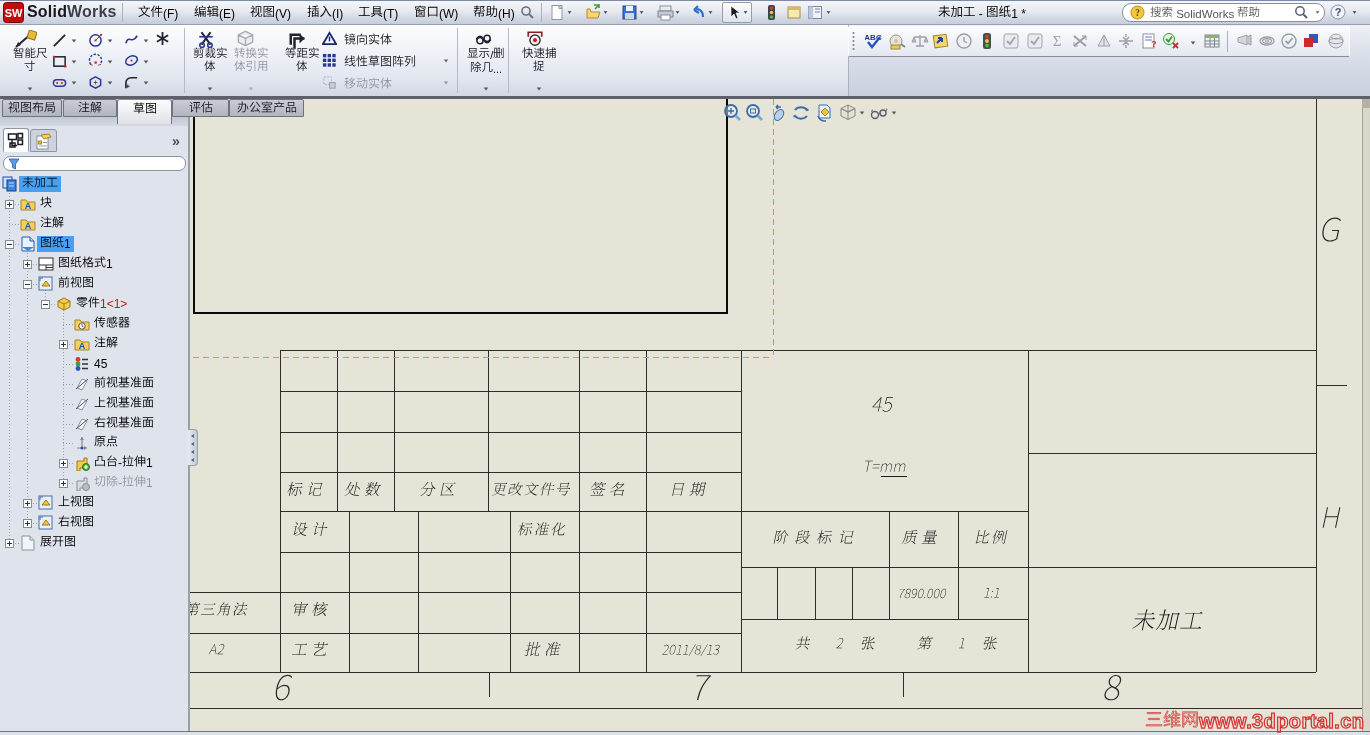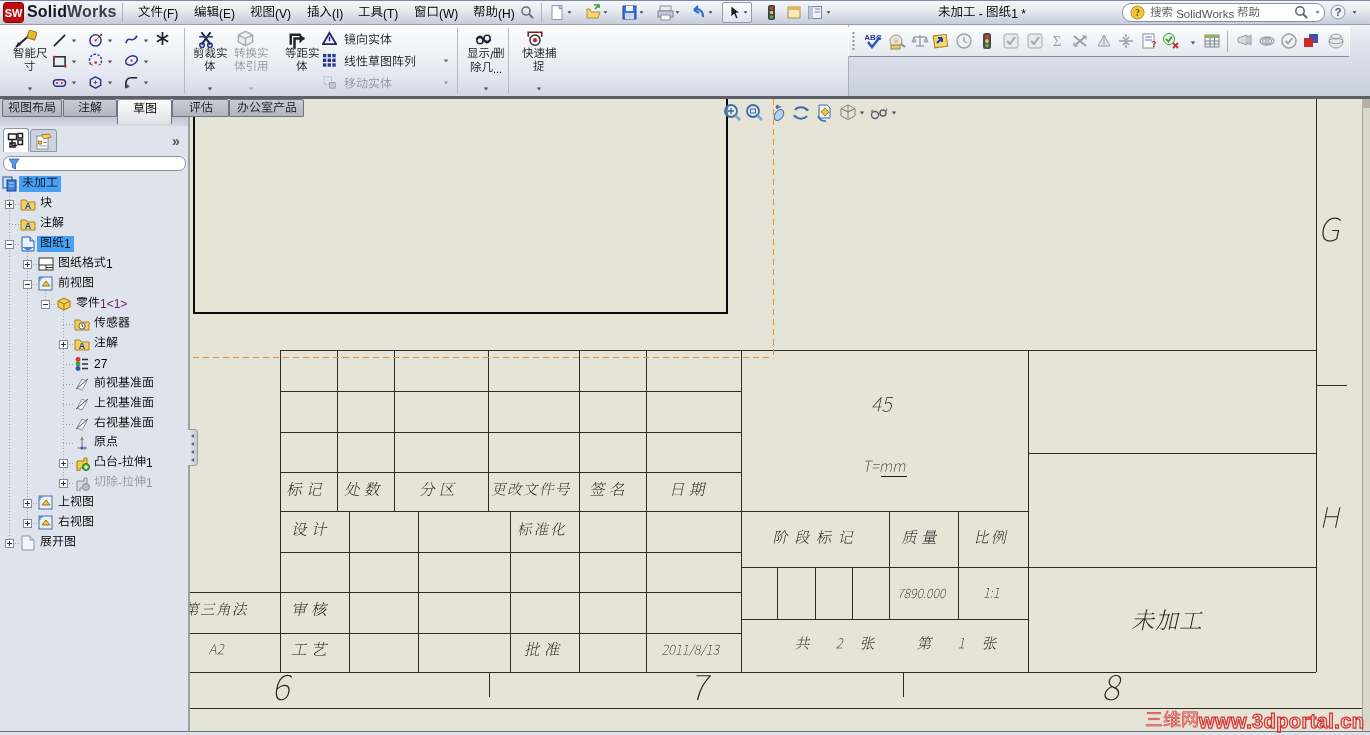--- a/index.html
+++ b/index.html
@@ -750,21 +750,21 @@
       <use href="#s89c6" x="1000"></use>
       <use href="#s56fe" x="2000"></use>
     </svg></div>
 <svg style="position:absolute;left:56px;top:296px;z-index:5" width="16" height="16" viewBox="0 0 16 16">
     <path d="M8 2 L14 5 L14 11 L8 14 L2 11 L2 5 Z" fill="#f2cc4a" stroke="#9a7a1a"></path>
     <path d="M2 5 L8 8 L14 5 M8 8 L8 14" fill="none" stroke="#9a7a1a"></path>
   </svg>
 <div style="position:absolute;left:45px;top:304px;width:11px;height:1px;z-index:4;background-image:linear-gradient(90deg,#9aa2ae 1px,transparent 1px);background-size:3px 1px"></div>
 <div style="position:absolute;left:41px;top:299.5px;width:9px;height:9px;background:#fff;border:1px solid #848c98;z-index:5"></div>
 <div style="position:absolute;left:43px;top:304px;width:5px;height:1px;background:#333;z-index:6"></div>
-<div style="position:absolute;left:76px;top:296px;z-index:5;color:#701a75;font-size:12px;white-space:nowrap;line-height:16px"><svg style="width:24.0px;height:12.0px;vertical-align:0.00px" viewBox="0 -880 2000 1000" fill="#000">
+<div style="position:absolute;left:76px;top:296px;z-index:5;color:#b91c1c;font-size:12px;white-space:nowrap;line-height:16px"><svg style="width:24.0px;height:12.0px;vertical-align:0.00px" viewBox="0 -880 2000 1000" fill="#000">
       <use href="#s96f6" x="0"></use>
       <use href="#s4ef6" x="1000"></use>
     </svg><span>1&lt;1&gt;</span></div>
 <svg style="position:absolute;left:74px;top:316px;z-index:5" width="16" height="16" viewBox="0 0 16 16">
     <path d="M1 4 h5 l1.5 2 h7.5 v8 h-14 Z" fill="#f3cf5e" stroke="#a8842a"></path>
     <circle cx="8" cy="10" r="3.2" fill="#fff" stroke="#555"></circle>
     <path d="M8 8 v2 l1.5 1" fill="none" stroke="#555"></path>
   </svg>
 <div style="position:absolute;left:63px;top:324px;width:11px;height:1px;z-index:4;background-image:linear-gradient(90deg,#9aa2ae 1px,transparent 1px);background-size:3px 1px"></div>
 <div style="position:absolute;left:94px;top:316px;z-index:5;color:#000;font-size:12px;white-space:nowrap;line-height:16px"><svg style="width:36.0px;height:12.0px;vertical-align:0.00px" viewBox="0 -880 3000 1000" fill="#000">
@@ -784,21 +784,21 @@
       <use href="#s6ce8" x="0"></use>
       <use href="#s89e3" x="1000"></use>
     </svg></div>
 <svg style="position:absolute;left:74px;top:356px;z-index:5" width="16" height="16" viewBox="0 0 16 16">
     <circle cx="4" cy="3.5" r="2.4" fill="#d23a2a"></circle>
     <circle cx="4" cy="8" r="2.4" fill="#3f9c35"></circle>
     <circle cx="4" cy="12.5" r="2.4" fill="#2a52c2"></circle>
     <path d="M8 3.5 h6 M8 8 h6 M8 12.5 h6" stroke="#333" stroke-width="1.6"></path>
   </svg>
 <div style="position:absolute;left:63px;top:364px;width:11px;height:1px;z-index:4;background-image:linear-gradient(90deg,#9aa2ae 1px,transparent 1px);background-size:3px 1px"></div>
-<div style="position:absolute;left:94px;top:356px;z-index:5;color:#000;font-size:12px;white-space:nowrap;line-height:16px"><span>27</span></div>
+<div style="position:absolute;left:94px;top:356px;z-index:5;color:#000;font-size:12px;white-space:nowrap;line-height:16px"><span>45</span></div>
 <svg style="position:absolute;left:74px;top:376px;z-index:5" width="16" height="16" viewBox="0 0 16 16">
     <path d="M3 12 L8 3 L13 5 L8 14 Z" fill="#f4f6f9" stroke="#8a93a5"></path>
     <path d="M2 13 L14 3" stroke="#555"></path>
   </svg>
 <div style="position:absolute;left:63px;top:384px;width:11px;height:1px;z-index:4;background-image:linear-gradient(90deg,#9aa2ae 1px,transparent 1px);background-size:3px 1px"></div>
 <div style="position:absolute;left:94px;top:376px;z-index:5;color:#000;font-size:12px;white-space:nowrap;line-height:16px"><svg style="width:60.0px;height:12.0px;vertical-align:0.00px" viewBox="0 -880 5000 1000" fill="#000">
       <use href="#s524d" x="0"></use>
       <use href="#s89c6" x="1000"></use>
       <use href="#s57fa" x="2000"></use>
       <use href="#s51c6" x="3000"></use>

